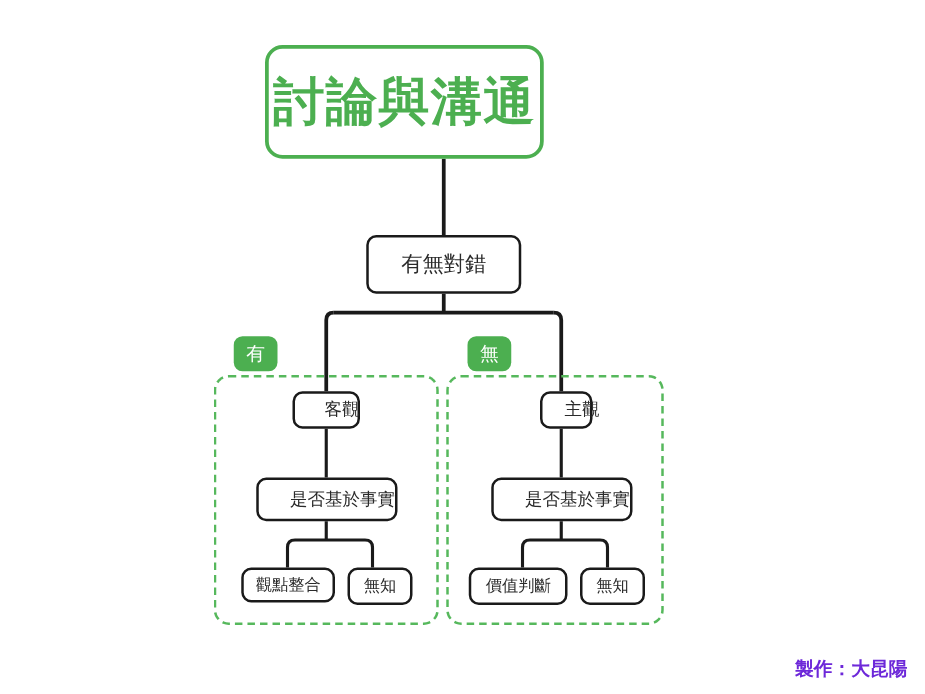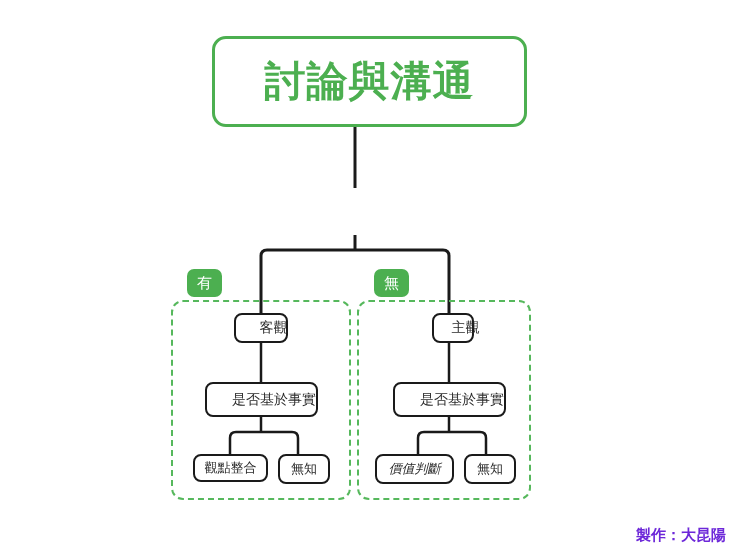--- a/index.html
+++ b/index.html
@@ -22,21 +22,21 @@
     left: 0;
     top: 0;
     width: 740px;
     height: 555px;
   }
   
   .title-node {
     position: absolute;
     left: 212px;
     top: 36px;
-    width: 315px;
+    width: 223px;
     height: 91px;
     box-sizing: border-box;
     border: 3px solid #4caf50;
     border-radius: 14px;
     background: #ffffff;
     display: flex;
     align-items: center;
     justify-content: center;
   }
   .title-text {
@@ -134,20 +134,23 @@
     </g>
   </svg>
 
   <div class="group-box" style="left:171px; top:300px; width:180px; height:200px;"></div>
   <div class="group-box" style="left:357px; top:300px; width:174px; height:200px;"></div>
 
   <div class="title-node">
     <span class="title-text">討論與溝通</span>
   </div>
 
+  <div class="node node-lg" style="left:293px; top:188px; width:124px; height:47px;">
+    <span>有無對錯</span>
+  </div>
 
   <div class="tag" style="left:187px; top:269px; width:35px; height:28px;">
     <span>有</span>
   </div>
 
   <div class="tag" style="left:374px; top:269px; width:35px; height:28px;">
     <span>無</span>
   </div>
 
   <div class="node node-md" style="left:234px; top:313px; width:54px; height:30px;">
@@ -166,21 +169,21 @@
   </div>
 
   <div class="node node-md" style="left:432px; top:313px; width:42px; height:30px;">
     <span>主觀</span>
   </div>
 
   <div class="node node-md" style="left:393px; top:382px; width:113px; height:35px;">
     <span>是否基於事實</span>
   </div>
 
-  <div class="node node-sm" style="left:375px; top:454px; width:79px; height:30px;font-style:italic;">
+  <div class="node node-sm" style="left:375px; top:454px; width:79px; height:30px;">
     <span>價值判斷</span>
   </div>
   <div class="node node-sm" style="left:464px; top:454px; width:52px; height:30px;">
     <span>無知</span>
   </div>
 
   <div class="credit">製作：大昆陽</div>
 
 </div>
 

